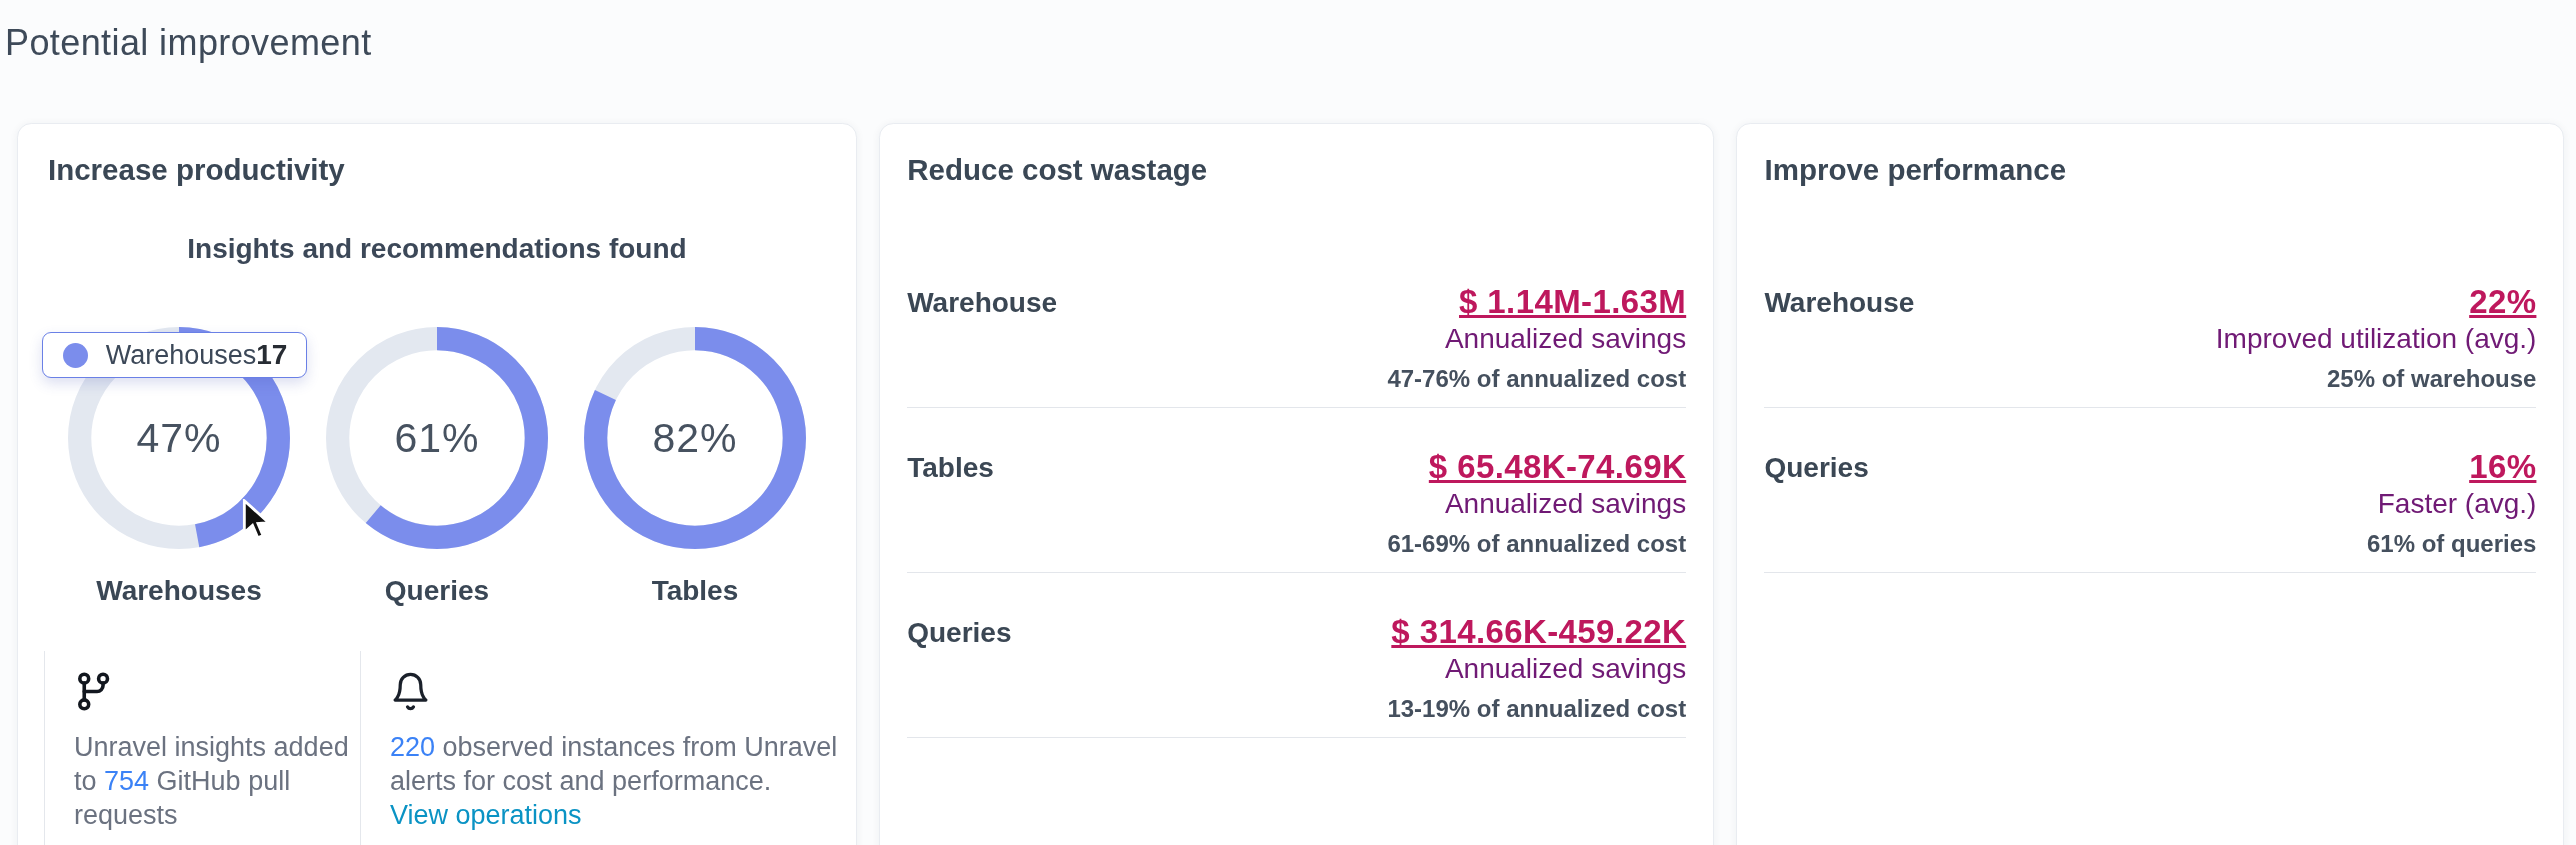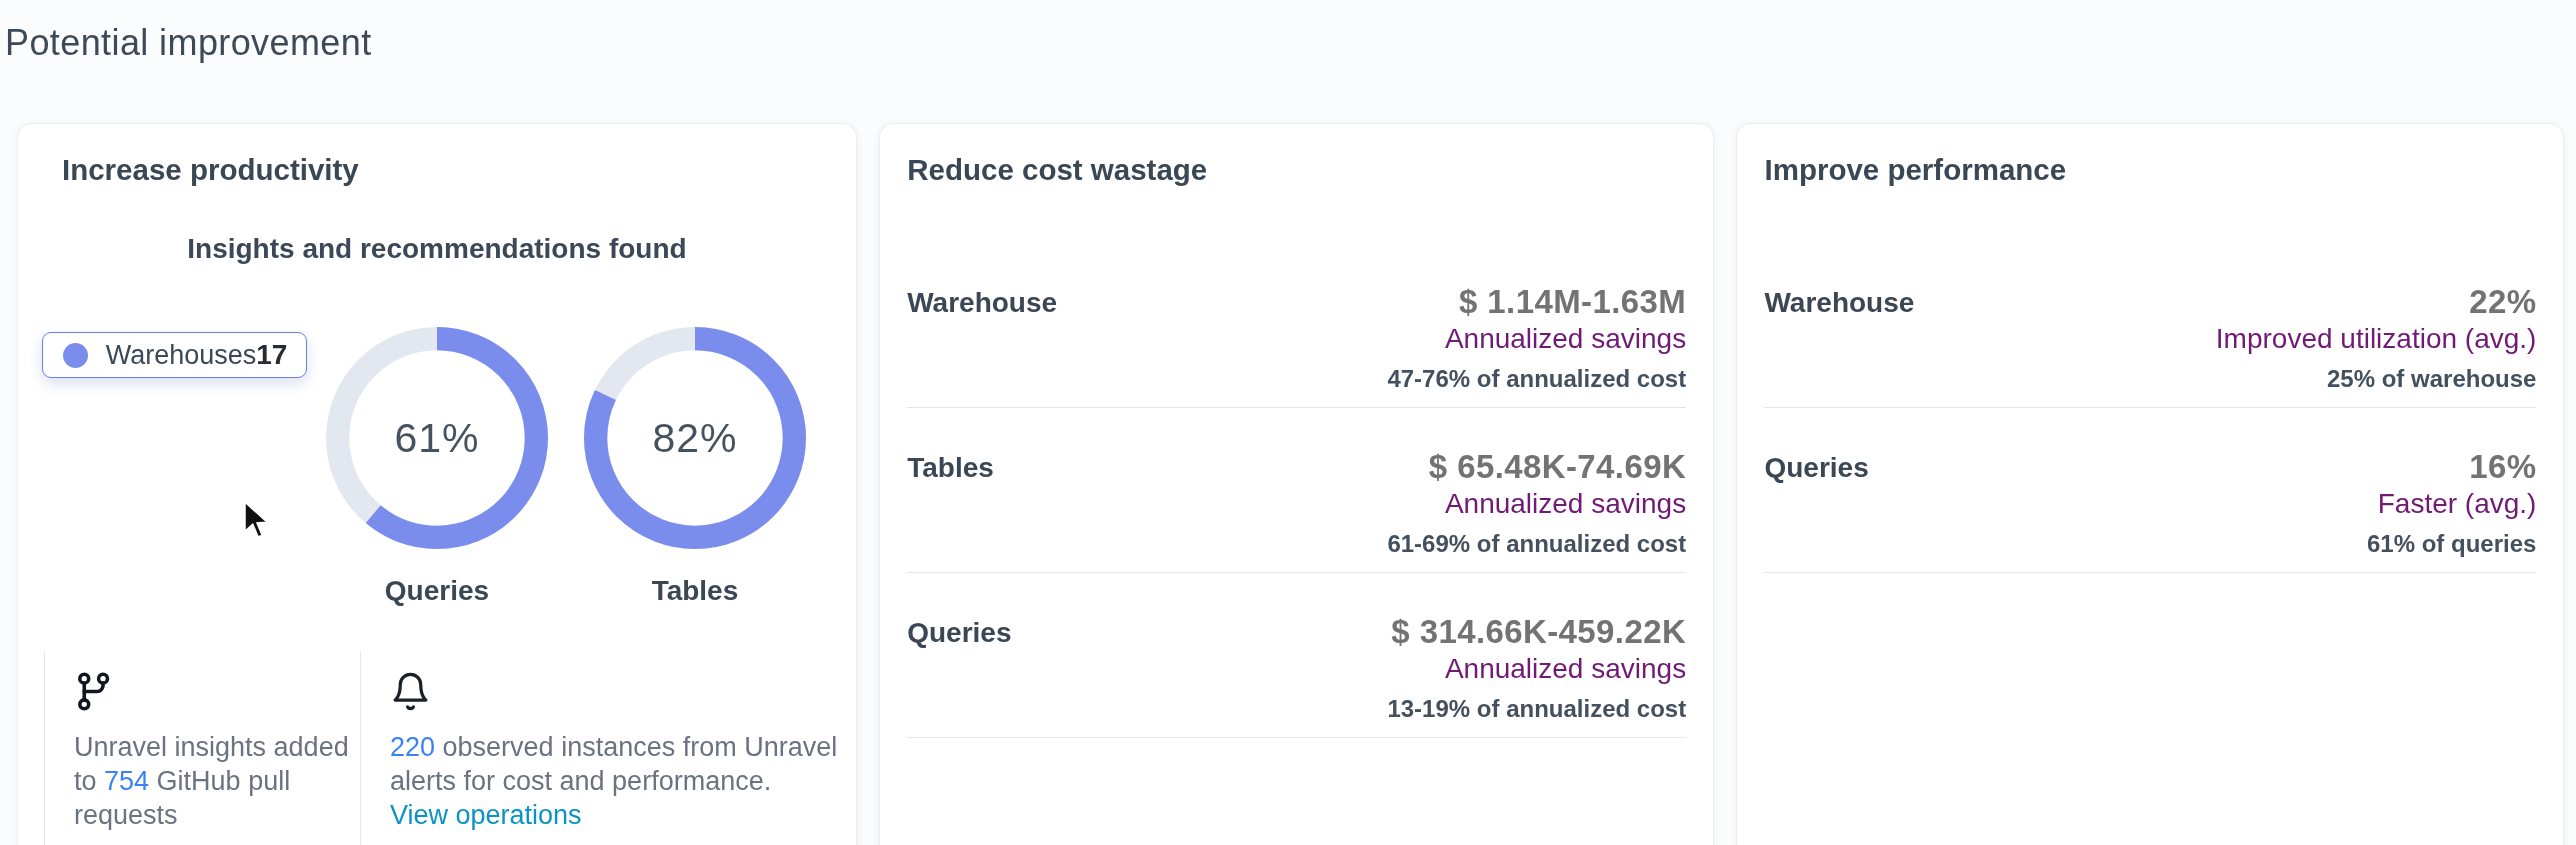--- a/index.html
+++ b/index.html
@@ -29,21 +29,21 @@
     overflow: hidden;
   }
   .card-productivity { width: 840px; }
   .card-cost { width: 835px; padding: 0 27px; }
   .card-performance { width: 828px; padding: 0 27px; }
 
   .card-heading {
     font-size: 29.5px; font-weight: 700; color: #3a4755;
     margin-top: 29px; line-height: 34px;
   }
-  .card-productivity .card-heading { margin-left: 44px; }
+  .card-productivity .card-heading { margin-left: 30px; }
 
   .chart-subtitle {
     margin-top: 45px; text-align: center;
     font-size: 28px; font-weight: 700; color: #3c4858;
     line-height: 34px;
   }
 
   .donut-row {
     margin-top: 61px;
     display: flex; justify-content: space-between;
@@ -108,22 +108,22 @@
   .cursor { position: absolute; left: 221px; top: 375px; z-index: 6; }
 
   .metric-rows { margin-top: 94px; }
   .metric-row { display: flex; justify-content: space-between; align-items: flex-start; }
   .metric-label {
     font-size: 28px; font-weight: 700; color: #3b4754;
     padding-top: 3.6px; line-height: 36px;
   }
   .metric-right { text-align: right; }
   .metric-value {
-    font-size: 33px; font-weight: 700; color: #737373;
-    line-height: 41px; letter-spacing: 0.4px;
+    font-size: 33px; font-weight: 700; color: #be185d;
+    line-height: 41px; letter-spacing: 0.4px; text-decoration: underline;
   }
   .metric-sub {
     font-size: 28px; font-weight: 400; color: #701a75; line-height: 30px;
     margin-top: 1.8px;
   }
   .metric-note {
     font-size: 24px; font-weight: 700; color: #45505e; line-height: 30px;
     margin-top: 10.7px;
   }
   .row-divider {
@@ -137,20 +137,27 @@
 <h1 class="page-title">Potential improvement</h1>
 
 <div class="cards">
 
   <section class="card card-productivity">
     <h2 class="card-heading">Increase productivity</h2>
     <div class="chart-subtitle">Insights and recommendations found</div>
 
     <div class="donut-row">
       <div class="donut-col">
+        <div class="donut-wrap">
+          <svg width="222" height="222" viewBox="0 0 248 248">
+            <circle class="donut-track" cx="124" cy="124" r="111"></circle>
+            <circle class="donut-arc" cx="124" cy="124" r="111" transform="rotate(-90 124 124)" stroke-dasharray="327.793777475559 697.4335690969341"></circle>
+          </svg>
+          <div class="donut-value">47%</div>
+        </div>
         <div class="donut-label">Warehouses</div>
       </div>
       <div class="donut-col">
         <div class="donut-wrap">
           <svg width="222" height="222" viewBox="0 0 248 248">
             <circle class="donut-track" cx="124" cy="124" r="111"></circle>
             <circle class="donut-arc" cx="124" cy="124" r="111" transform="rotate(-90 124 124)" stroke-dasharray="425.4344771491298 697.4335690969341"></circle>
           </svg>
           <div class="donut-value">61%</div>
         </div>

